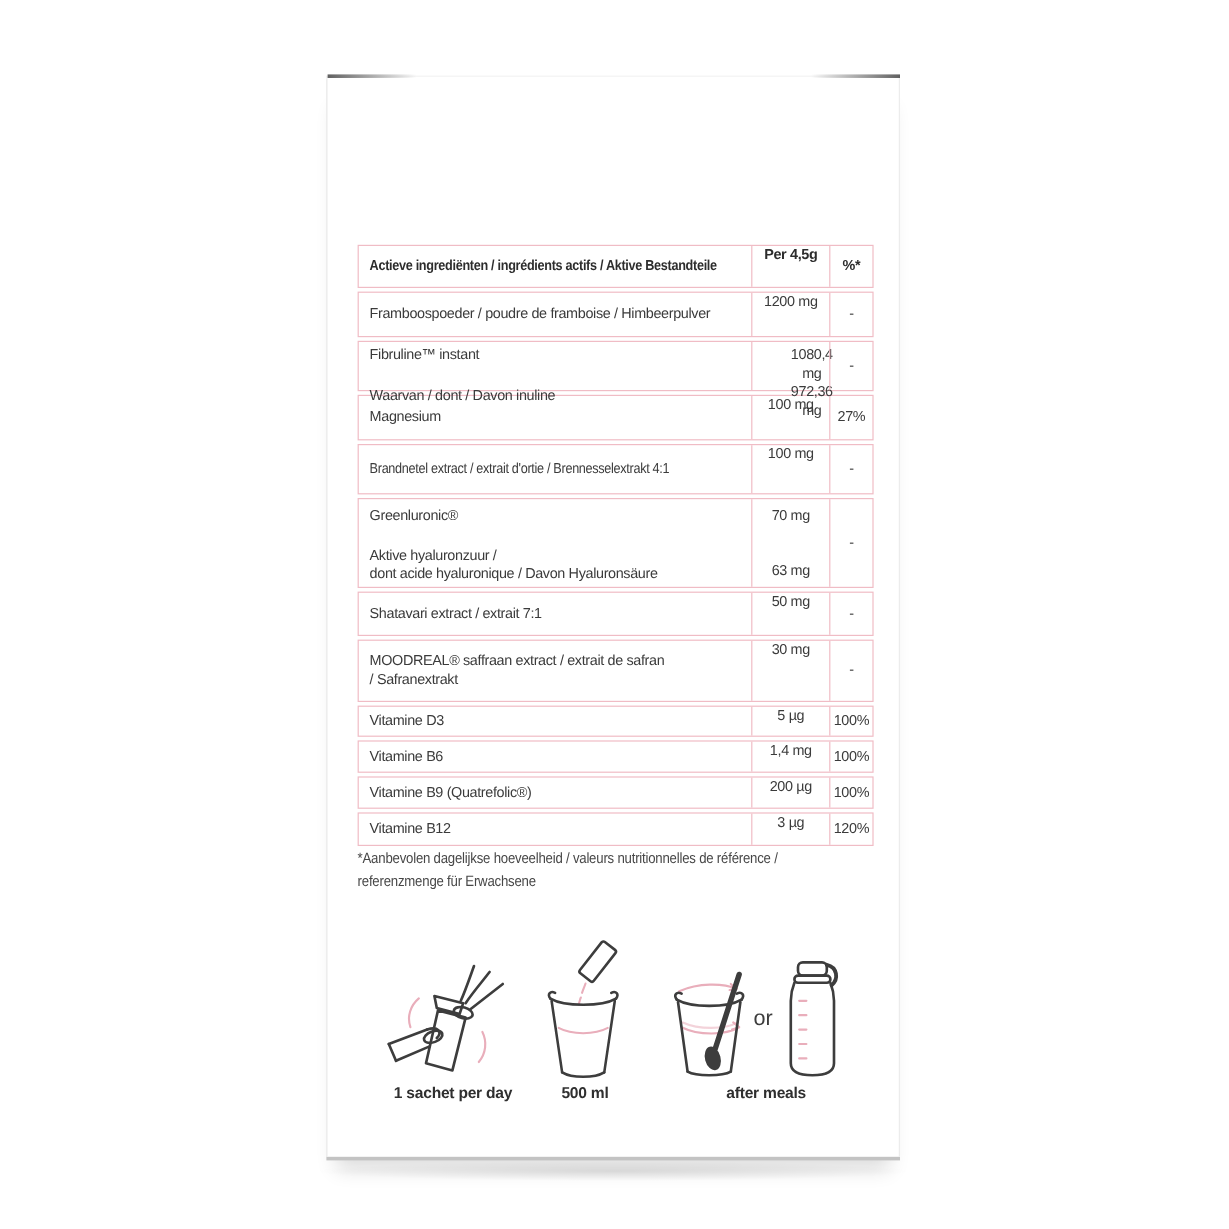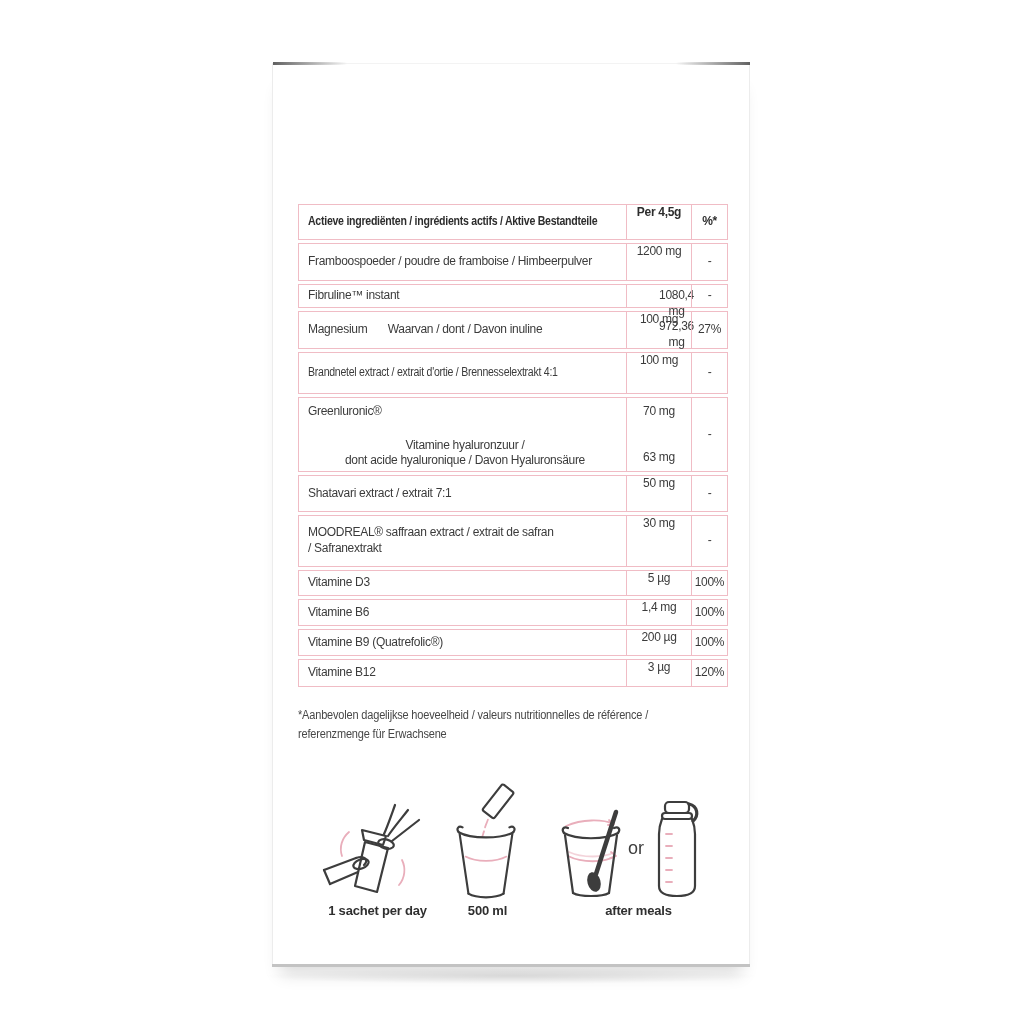--- a/index.html
+++ b/index.html
@@ -29,21 +29,21 @@
     background:radial-gradient(ellipse at center, rgba(0,0,0,.10), rgba(0,0,0,0) 72%);}
 
   
   .tbl{position:absolute;left:298px;top:204px;width:430px;font-size:12px;letter-spacing:-0.3px;line-height:1.3;}
   .trow{display:flex;border:1px solid var(--pink);margin-bottom:3px;box-sizing:border-box;background:#fff;}
   .c-name{width:327px;box-sizing:border-box;padding:2px 4px 2px 9px;display:flex;flex-direction:column;justify-content:center;}
   .c-amt{width:65px;box-sizing:border-box;border-left:1px solid var(--pink);display:flex;flex-direction:column;justify-content:flex-start;align-items:center;text-align:center;}
   .c-pct{width:36px;box-sizing:border-box;border-left:1px solid var(--pink);display:flex;align-items:center;justify-content:center;text-align:center;}
   .hdr{font-weight:bold;color:#2d2d2d;}
   .fit{white-space:nowrap;display:inline-block;transform:scaleX(.88);transform-origin:0 50%;}
-  .sub{text-align:center;margin-top:18px;}
+  .sub{text-align:left;margin-top:18px;}
   .between{justify-content:space-between;}
   .pad-v{padding-top:5px;padding-bottom:5px;padding-left:35px;}
 
   
   .footnote{position:absolute;left:298px;top:706px;font-size:12.5px;color:#474747;
     line-height:19px;letter-spacing:-0.2px;white-space:nowrap;transform:scaleX(.88);transform-origin:0 0;}
 
   
   .icon-abs{position:absolute;}
   .usage-label{position:absolute;top:903px;font-weight:bold;font-size:13px;color:#2f2f2f;text-align:center;letter-spacing:-0.2px;}
@@ -78,21 +78,21 @@
         <span>Framboospoeder / poudre de framboise / Himbeerpulver</span>
       </div>
     <div class="c-amt">
         <span>1200 mg</span>
       </div>
     <div class="c-pct">
         <span>-</span>
       </div>
   </div>
 
-  <div class="trow" style="height:24px">
+  <div class="trow" style="height:42px">
     <div class="c-name between" style="padding-top:3px;padding-bottom:3px">
       <span>Fibruline™ instant</span>
       <span class="sub">Waarvan / dont / Davon inuline</span>
     </div>
     <div class="c-amt between pad-v" style="padding-top:3px;padding-bottom:3px">
       <span>1080,4 mg</span>
       <span>972,36 mg</span>
     </div>
     <div class="c-pct">
         <span>-</span>
@@ -120,21 +120,21 @@
       </div>
     <div class="c-pct">
         <span>-</span>
       </div>
   </div>
 
   <div class="trow" style="height:75px">
     <div class="c-name between" style="padding-top:6px;padding-bottom:5px">
       <span>Greenluronic®</span>
       <span class="sub">
-        <span style="display:block">Vitamine hyaluronzuur /</span>
+        <span style="display:block">Aktive hyaluronzuur /</span>
         <span style="display:block">dont acide hyaluronique / Davon Hyaluronsäure</span>
       </span>
     </div>
     <div class="c-amt between" style="padding-top:6px;padding-bottom:5px">
       <span>70 mg</span>
       <span>63 mg</span>
     </div>
     <div class="c-pct">
         <span>-</span>
       </div>

